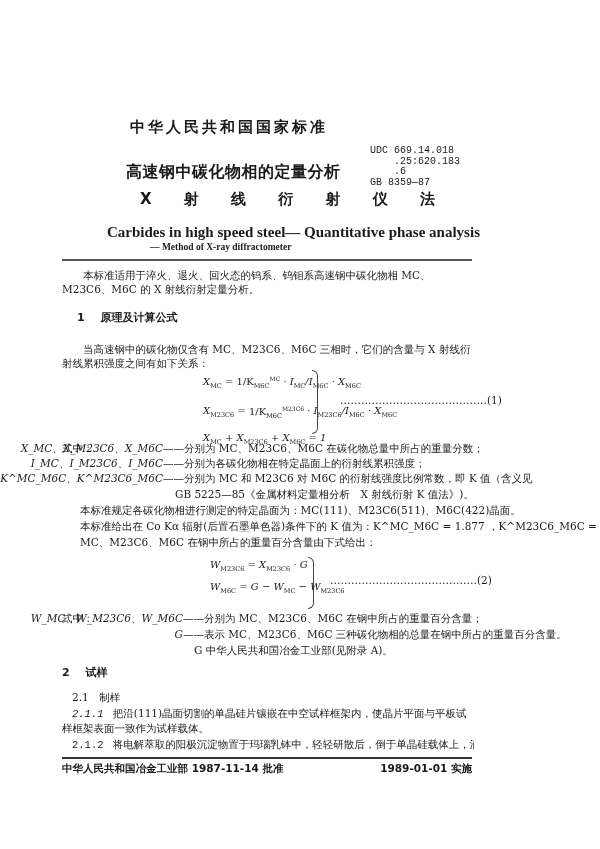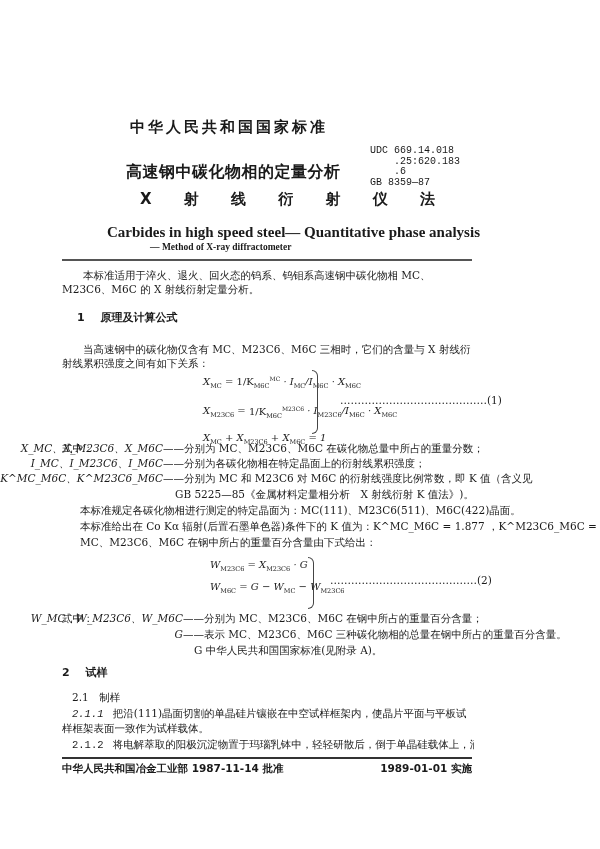--- a/index.html
+++ b/index.html
@@ -89,21 +89,21 @@
   <div class="brace" style="left:308px; top:557px; height:50px;"></div>
   <div class="abs body" style="left:330px; top:573px;">
     <span class="dots">……………………………………</span><span>(2)</span>
   </div>
 
   <div class="abs body" style="left:62px; top:611px;">式中：</div>
   <div class="abs body" style="right:417px; top:611px; font-style:italic;">W_MC、W_M23C6、W_M6C</div>
   <div class="abs body" style="left:183px; top:611px;">——分别为 MC、M23C6、M6C 在钢中所占的重量百分含量；</div>
   <div class="abs body" style="right:417px; top:627px; font-style:italic;">G</div>
   <div class="abs body" style="left:183px; top:627px;">——表示 MC、M23C6、M6C 三种碳化物相的总量在钢中所占的重量百分含量。</div>
-  <div class="abs body" style="left:194px; top:643px;">G 中华人民共和国国家标准(见附录 A)。</div>
+  <div class="abs body" style="left:194px; top:643px;">G 中华人民共和国冶金工业部(见附录 A)。</div>
 
   <div class="abs body h1" style="left:62px; top:666px;">
     <span>2</span>
     <span style="margin-left:12px;">试样</span>
   </div>
 
   <div class="abs body" style="left:72px; top:690px;">2.1　制样</div>
 
   <div class="abs body" style="left:62px; top:706px; width:412px; white-space:normal;">
     <span style="margin-left:10px;font-style:italic;" class="mono">2.1.1</span>

